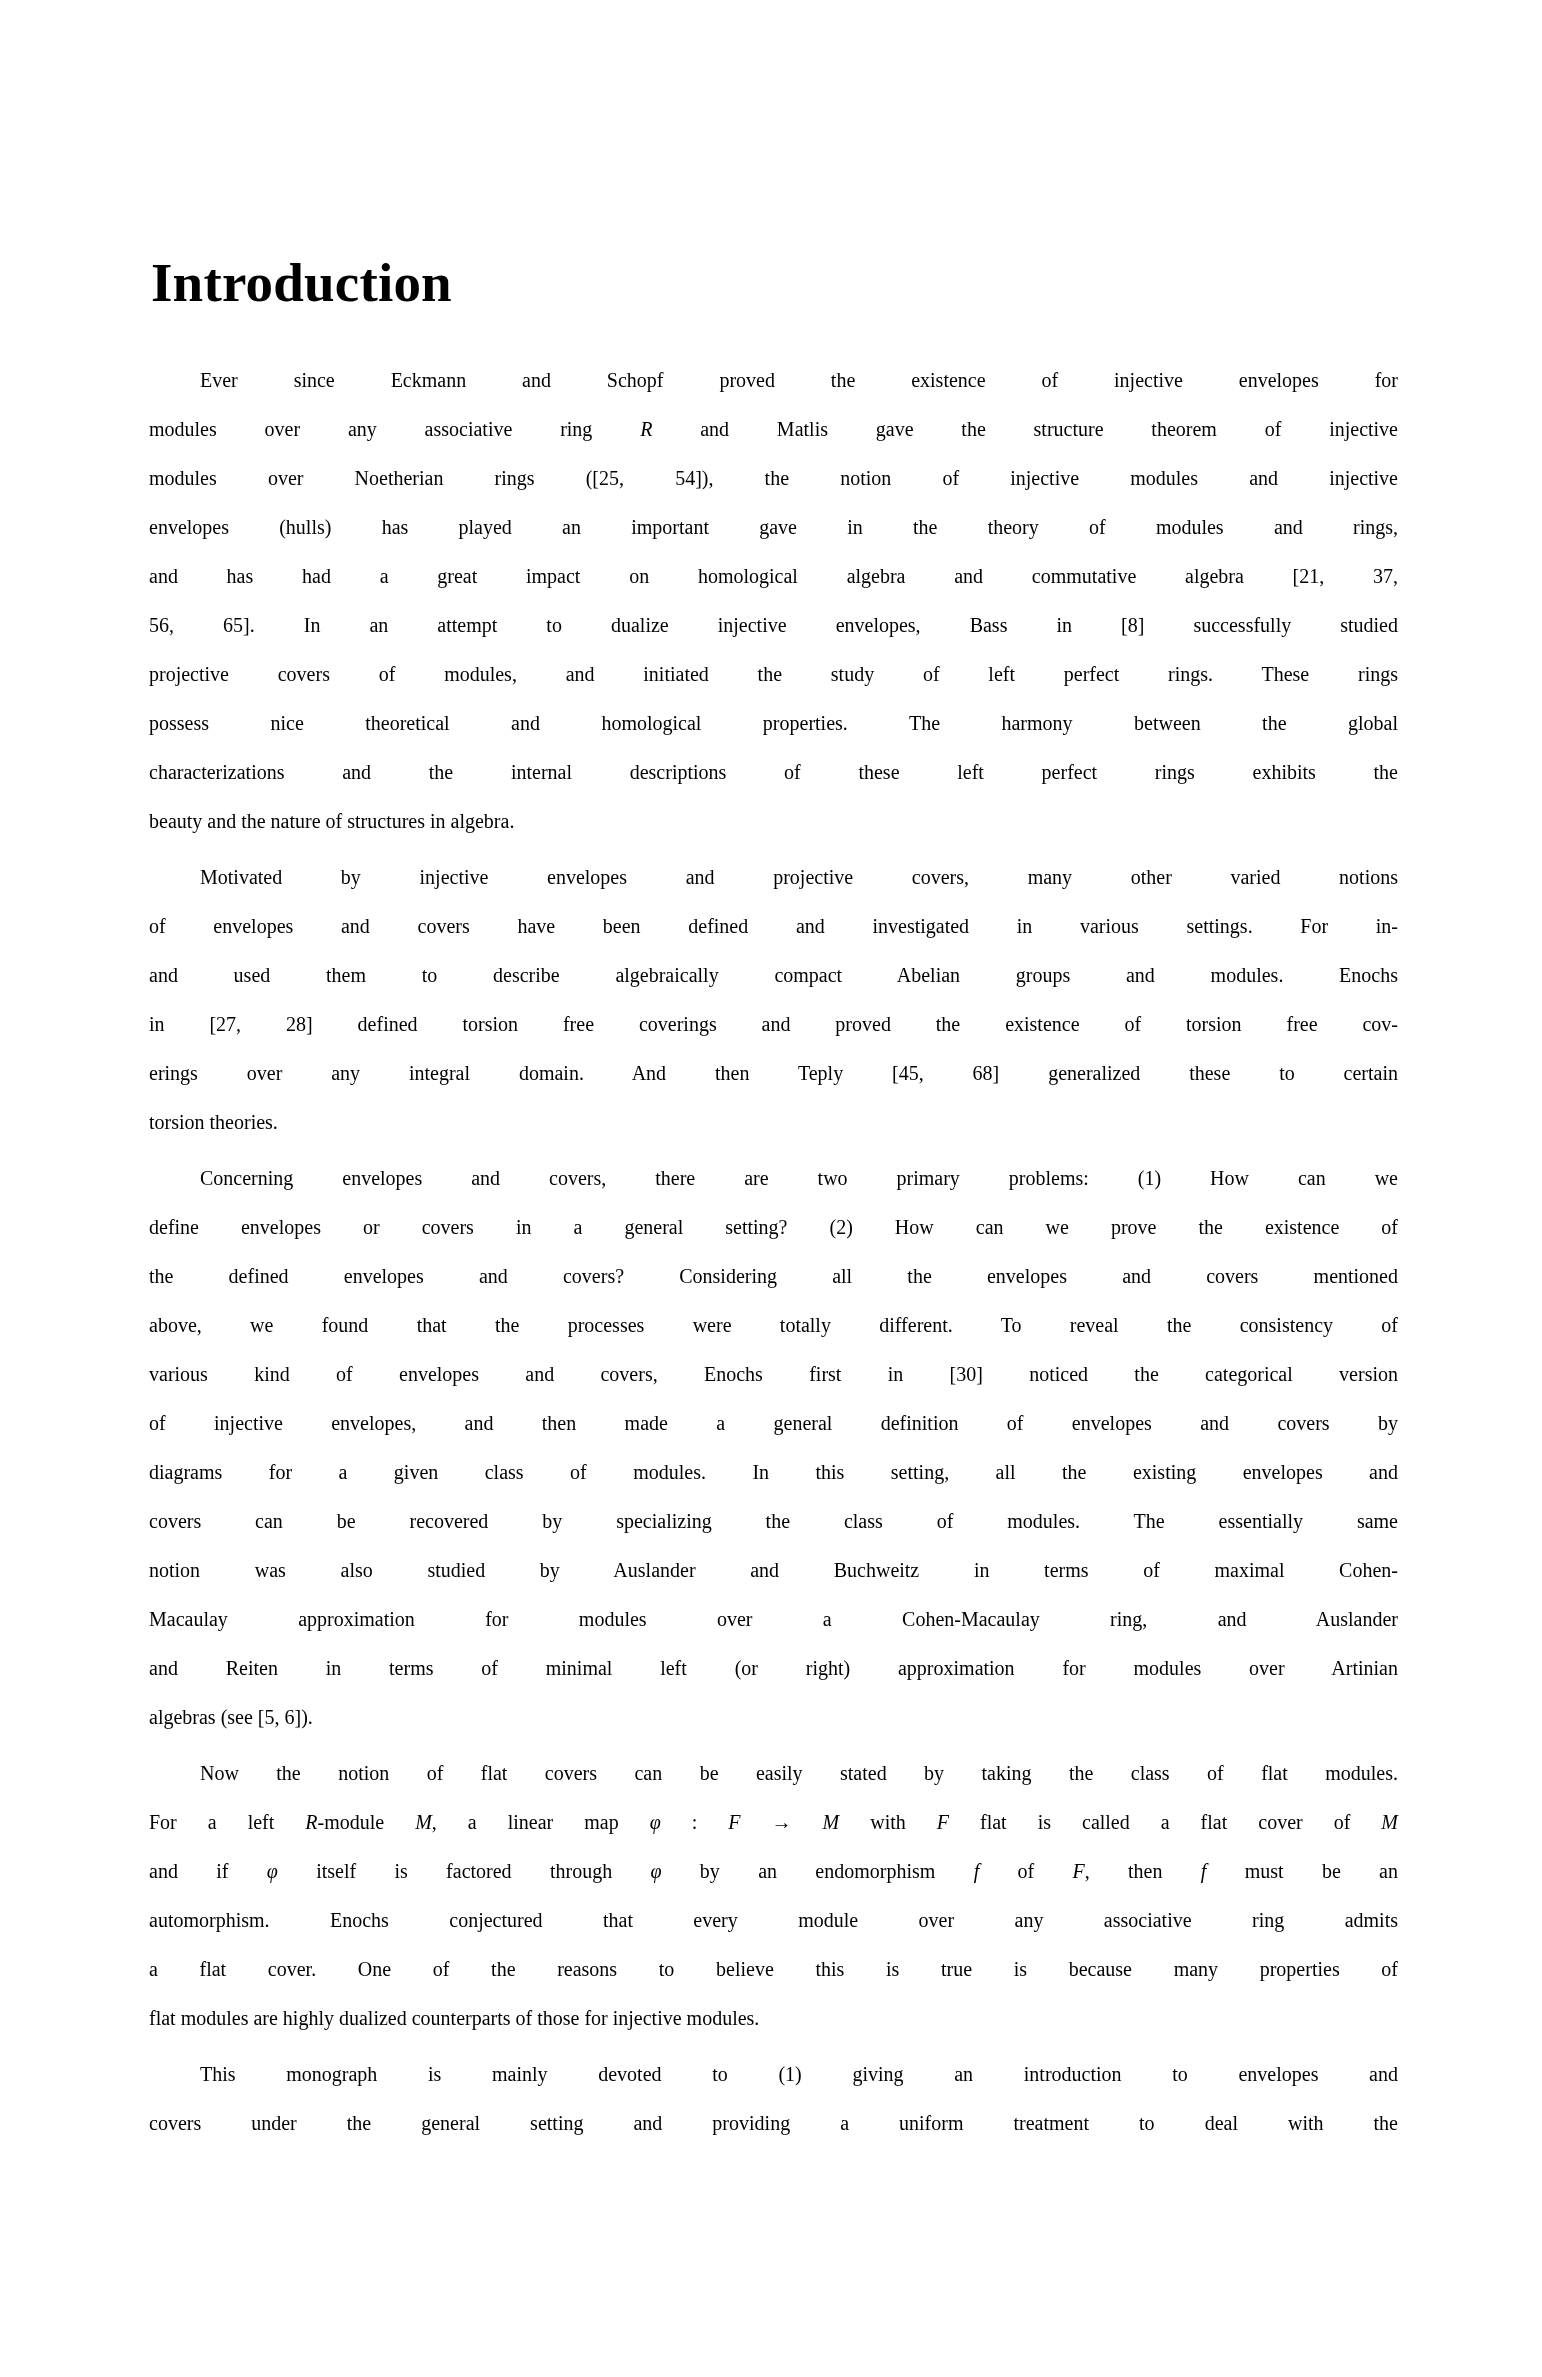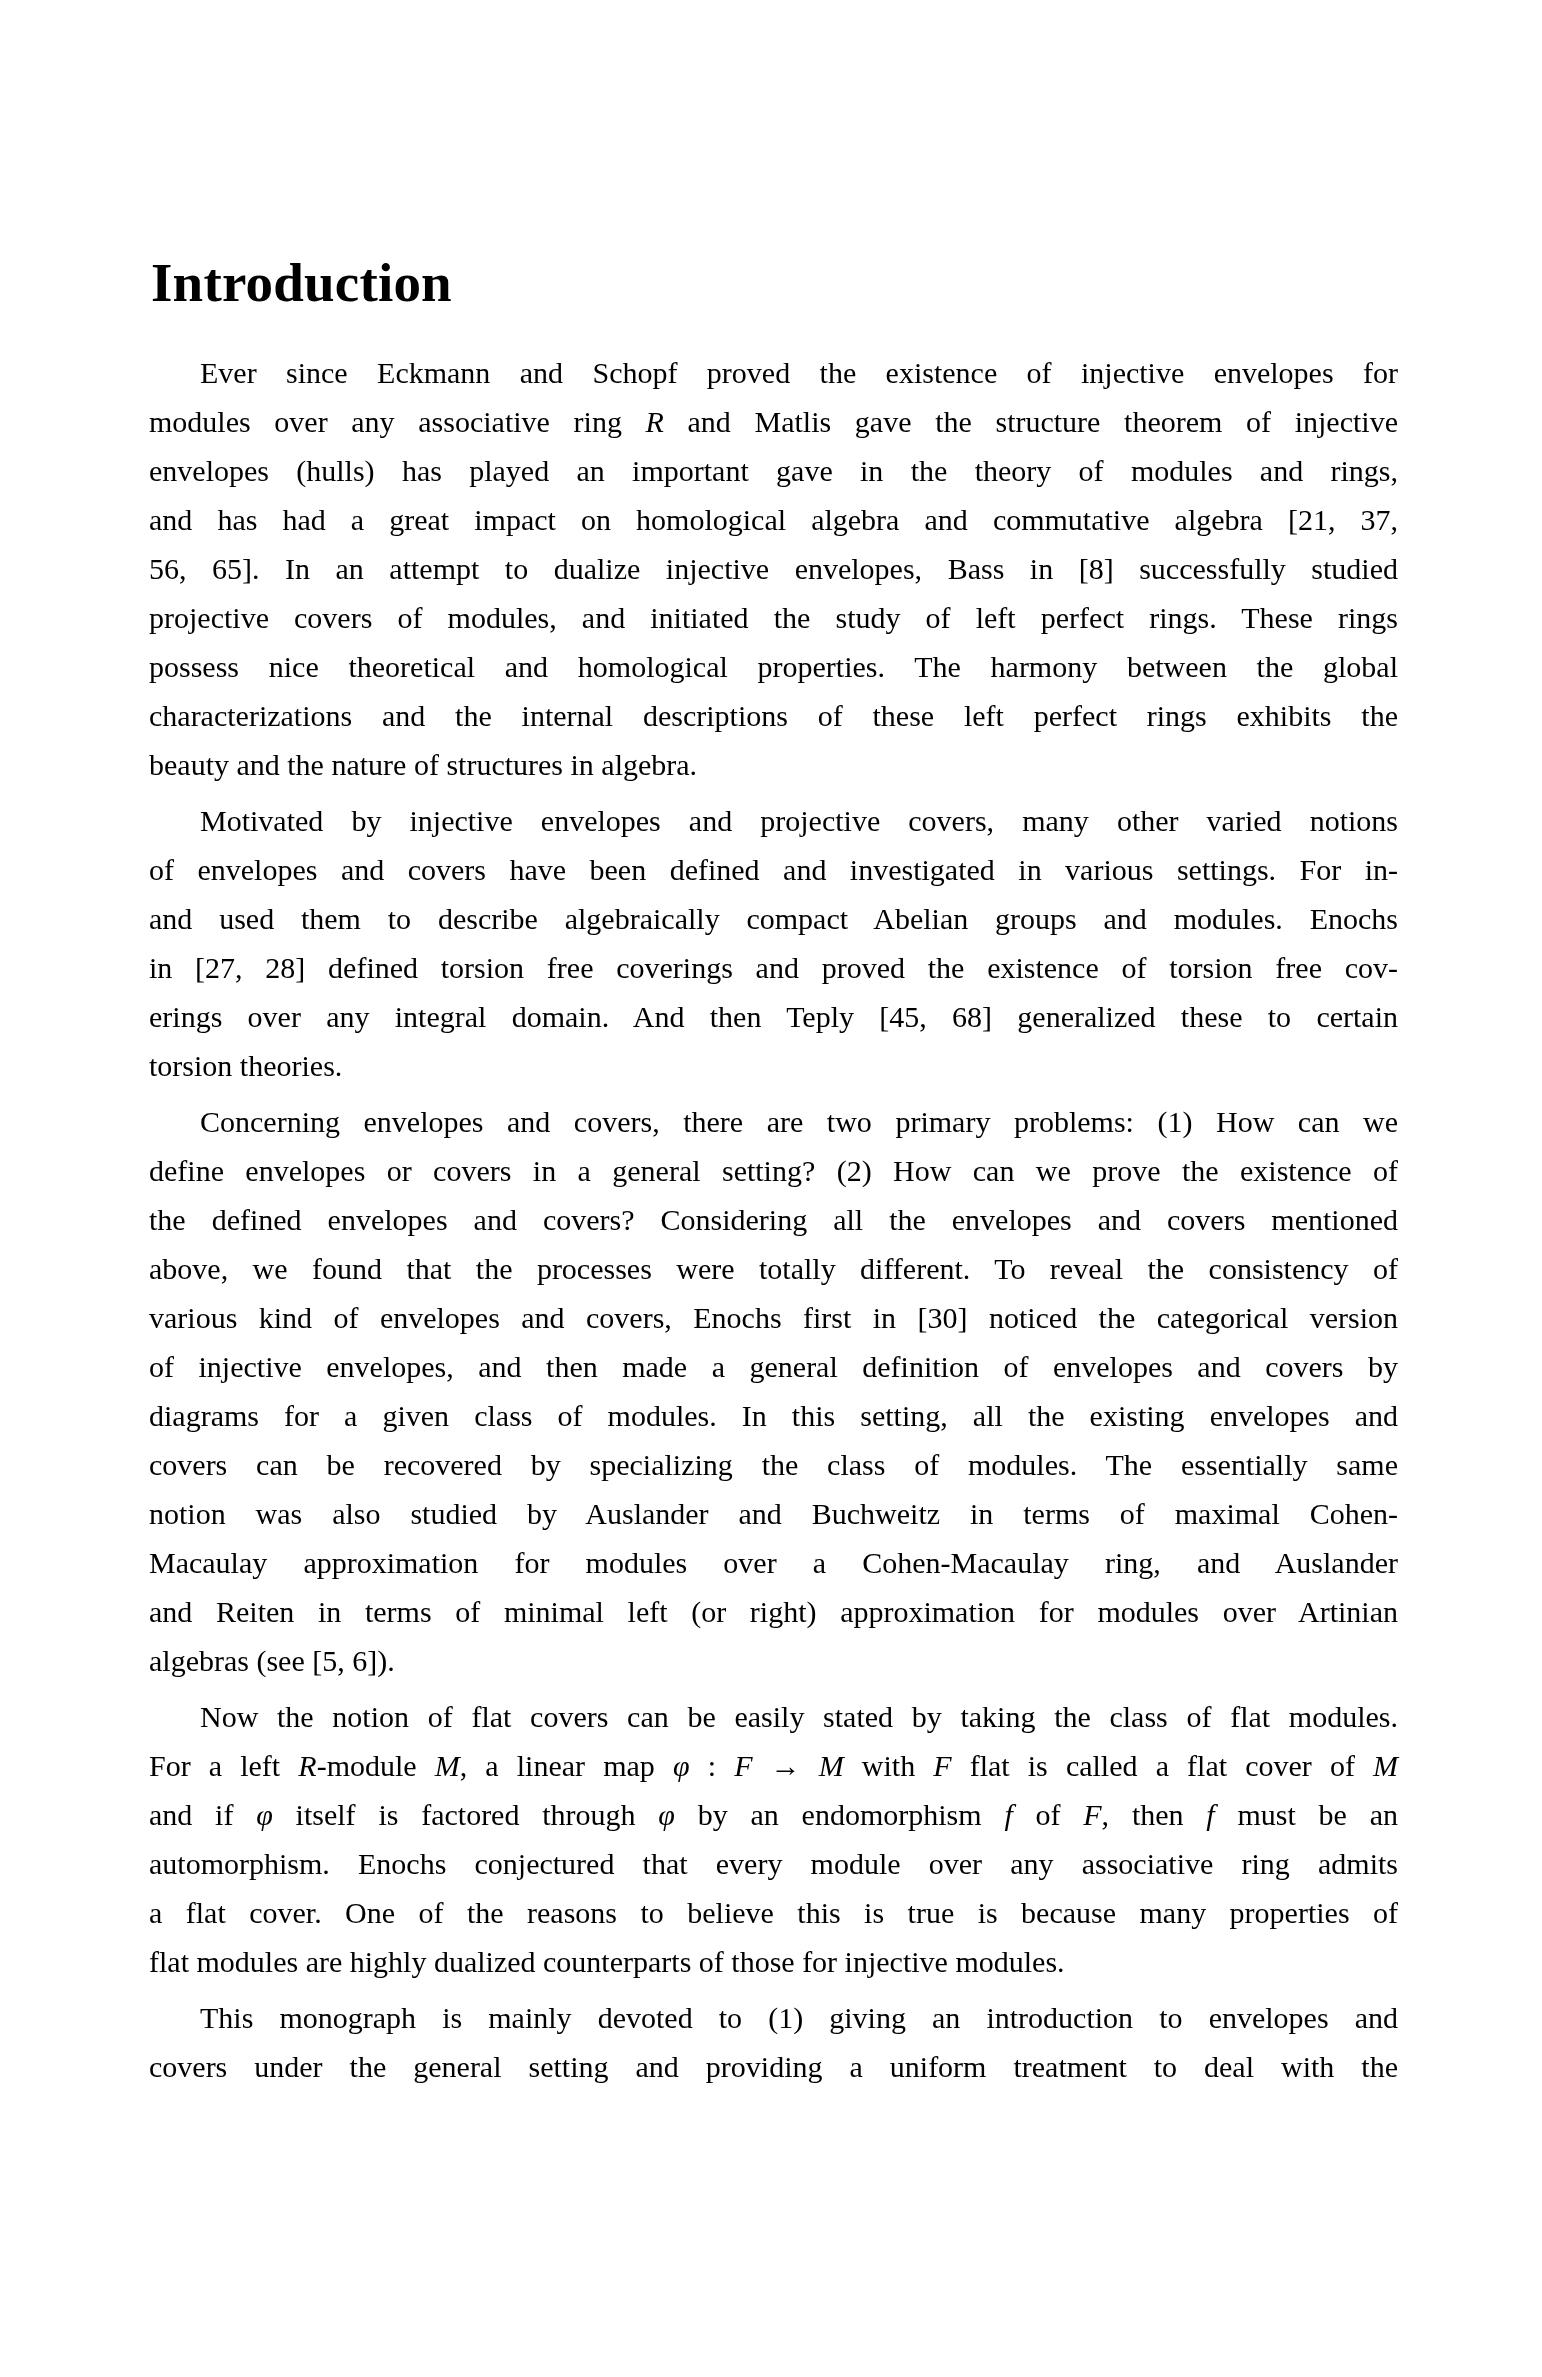--- a/index.html
+++ b/index.html
@@ -5,43 +5,44 @@
   html, body { margin: 0; padding: 0; background: #ffffff; }
   body { width: 1542px; height: 2377px; position: relative; overflow: hidden; color: #000000; }
   .page { position: absolute; left: 0; top: 0; width: 1542px; height: 2320px; background: #ffffff; }
   .title {
     position: absolute; left: 151px; top: 255px;
     font-family: "Liberation Serif", "DejaVu Serif", serif;
     font-weight: bold; font-size: 55px; line-height: 55px;
     margin: 0; white-space: nowrap; letter-spacing: 0.2px;
   }
   .body-text {
-    position: absolute; left: 149px; top: 348px; width: 1249px;
+    position: absolute; left: 149px; top: 356px; width: 1249px;
     font-family: "Liberation Serif", "DejaVu Serif", serif;
-    font-size: 30px;
+    font-size: 20px;
   }
   .para { margin: 0; }
   .para + .para { margin-top: 7px; }
   .line {
     display: block; height: 49px; line-height: 49px; white-space: nowrap;
     text-align: justify; text-align-last: justify;
   }
   .line.first { text-indent: 51px; }
   .line.last { text-align: right; text-align-last: left; }
   .math { font-style: italic; }
 </style>
 </head>
 <body>
 
 <div class="page">
   <h1 class="title">Introduction</h1>
   <div class="body-text">
     <div class="para">
         <span class="line first">Ever since Eckmann and Schopf proved the existence of injective envelopes for</span>
         <span class="line">modules over any associative ring <span class="math">R</span> and Matlis gave the structure theorem of injective</span>
+        <span class="line">modules over Noetherian rings ([25, 54]), the notion of injective modules and injective</span>
         <span class="line">envelopes (hulls) has played an important gave in the theory of modules and rings,</span>
         <span class="line">and has had a great impact on homological algebra and commutative algebra [21, 37,</span>
         <span class="line">56, 65]. In an attempt to dualize injective envelopes, Bass in [8] successfully studied</span>
         <span class="line">projective covers of modules, and initiated the study of left perfect rings. These rings</span>
         <span class="line">possess nice theoretical and homological properties. The harmony between the global</span>
         <span class="line">characterizations and the internal descriptions of these left perfect rings exhibits the</span>
         <span class="line last">beauty and the nature of structures in algebra.</span>
       </div>
     <div class="para">
         <span class="line first">Motivated by injective envelopes and projective covers, many other varied notions</span>

